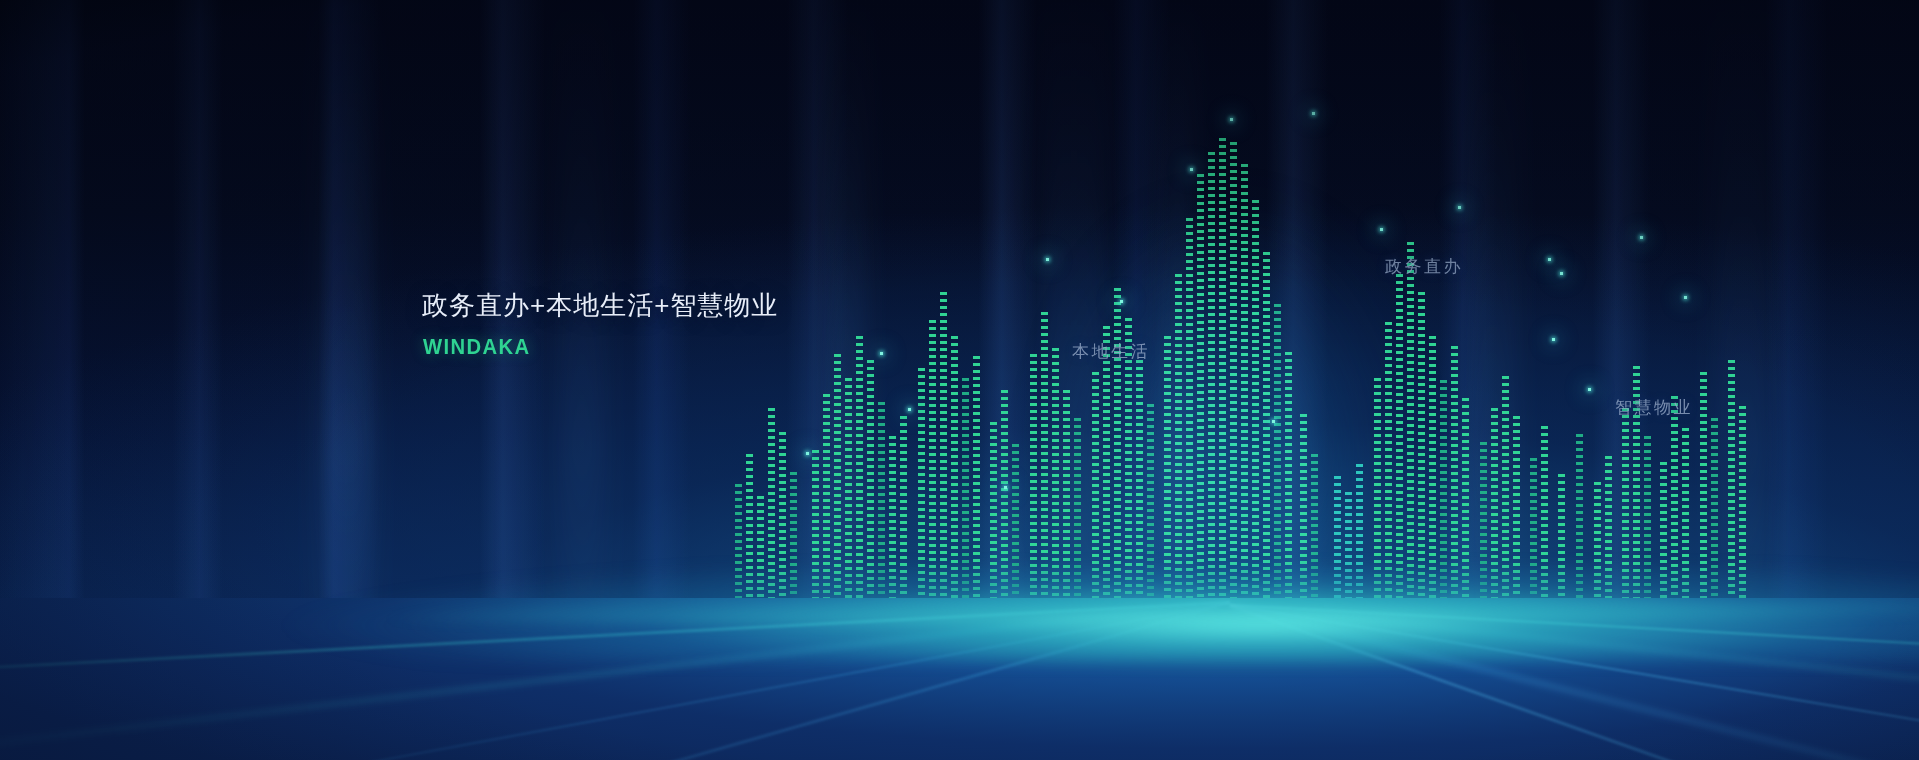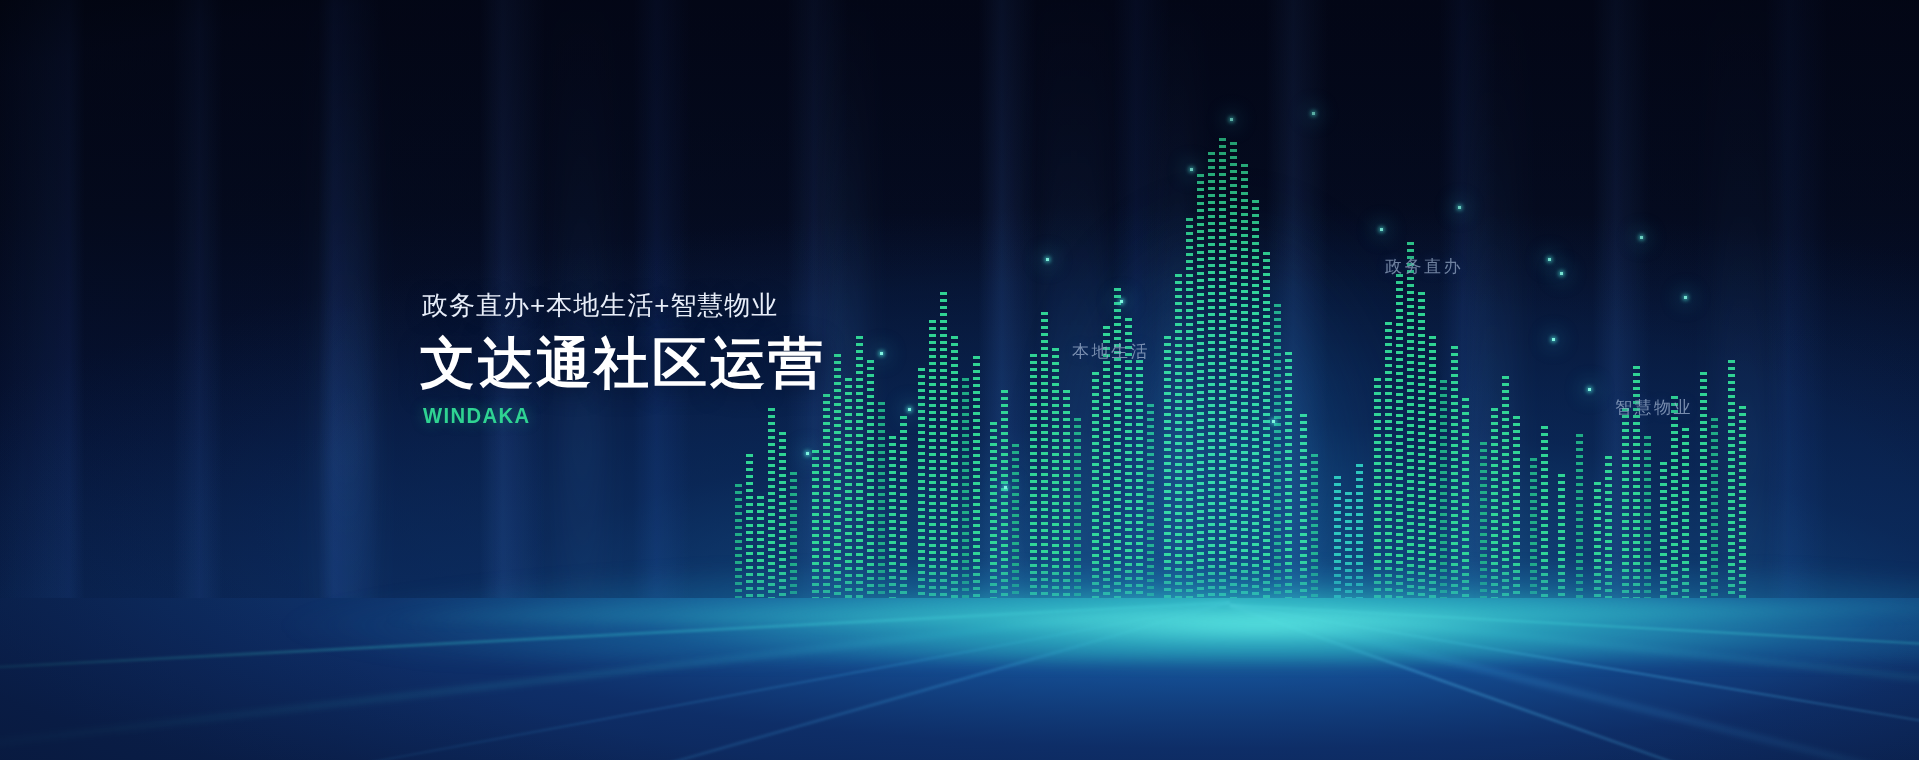--- a/index.html
+++ b/index.html
@@ -345,17 +345,16 @@
   <div class="vignette"></div>
 
   <div id="label-layer">
       <div class="float-label" style="left: 1385px; top: 255px;">政务直办</div>
       <div class="float-label" style="left: 1072px; top: 340px;">本地生活</div>
       <div class="float-label" style="left: 1615px; top: 396px;">智慧物业</div>
     </div>
 
   <div class="copy">
     <p class="eyebrow">政务直办+本地生活+智慧物业</p>
-    <h1 class="title">文达通社区运营</h1>
     <p class="brand">WINDAKA</p>
   </div>
 
 </div>
 
 </body></html>

